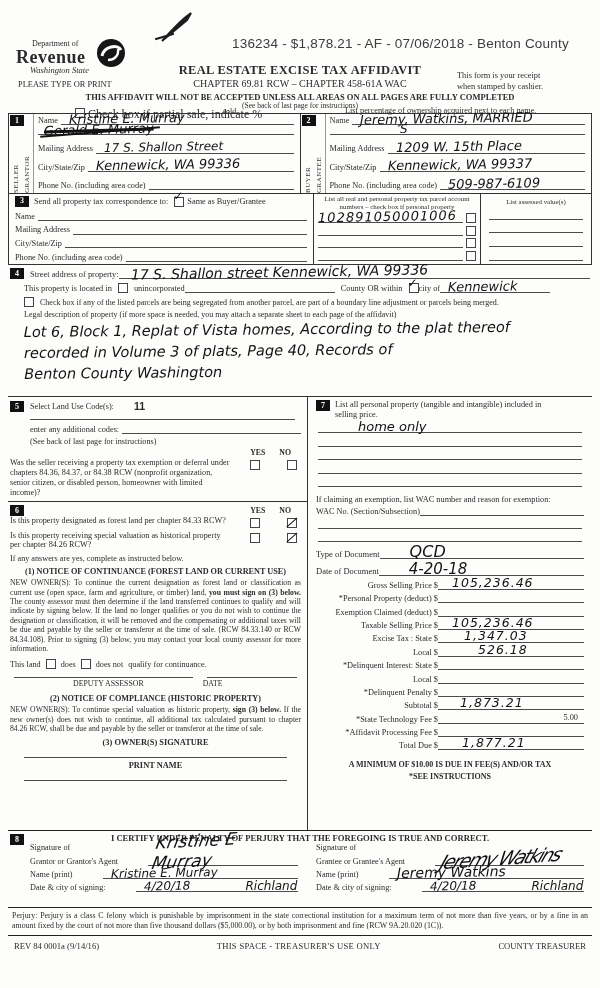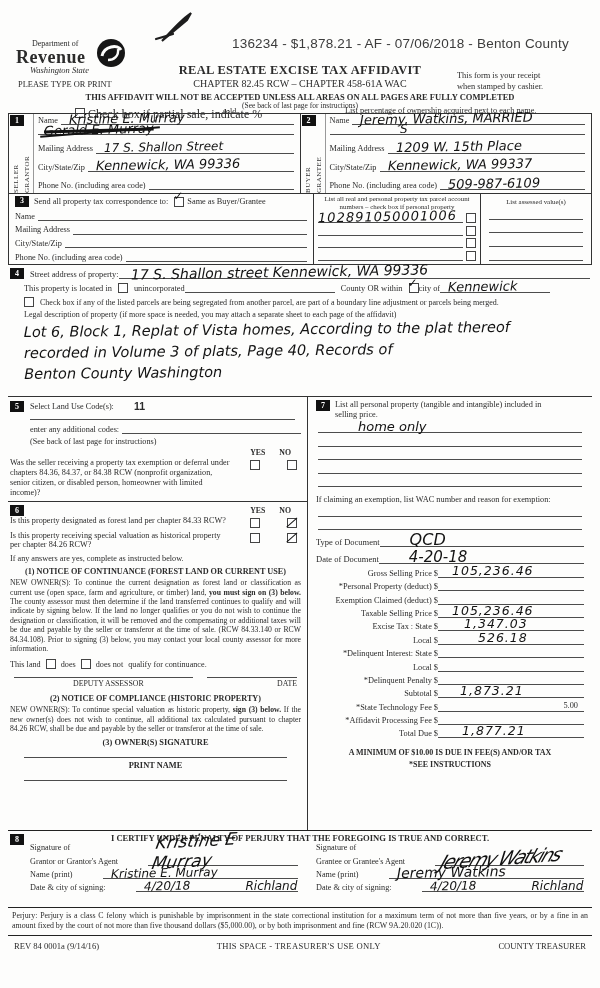--- a/index.html
+++ b/index.html
@@ -125,21 +125,21 @@
       <circle cx="17" cy="17" r="14" fill="#161616"></circle>
       <path d="M8 20 C 10 10, 24 8, 27 14" stroke="#fdfdfc" stroke-width="3" fill="none"></path>
       <path d="M14 24 C 20 24, 25 20, 24 13" stroke="#fdfdfc" stroke-width="2.4" fill="none"></path>
     </svg>
     <div class="dept">Department of</div>
     <div class="rev">Revenue</div>
     <div class="state">Washington State</div>
   </div>
 
   <div class="abs title">REAL ESTATE EXCISE TAX AFFIDAVIT</div>
-  <div class="abs chapter">CHAPTER 82.45 RCW – CHAPTER 458-61A WAC</div>
+  <div class="abs chapter">CHAPTER 69.81 RCW – CHAPTER 458-61A WAC</div>
   <div class="abs pleasetype">PLEASE TYPE OR PRINT</div>
   <div class="abs receipt">
     <div>This form is your receipt</div>
     <div>when stamped by cashier.</div>
   </div>
   <div class="abs warning">THIS AFFIDAVIT WILL NOT BE ACCEPTED UNLESS ALL AREAS ON ALL PAGES ARE FULLY COMPLETED</div>
   <div class="abs seeback">(See back of last page for instructions)</div>
   <div class="abs partial">
     <span class="cb"></span>
     <span>Check box if partial sale, indicate %</span>
@@ -387,21 +387,21 @@
           <span class="cb"></span>
           <span>does not</span>
           <span>qualify for continuance.</span>
         </div>
         <div class="duline">
           <span class="line" style="flex:2"></span>
           <span class="line" style="flex:1"></span>
         </div>
         <div class="dulabels">
           <span style="flex:2;text-align:center">DEPUTY ASSESSOR</span>
-          <span style="flex:1;text-align:right">DATE</span>
+          <span style="flex:1;text-align:left">DATE</span>
         </div>
         <div class="ctitle">(2) NOTICE OF COMPLIANCE (HISTORIC PROPERTY)</div>
         <div class="para">
           <span>NEW OWNER(S): To continue special valuation as historic property, </span><b>sign (3) below.</b><span> If the new owner(s) does not wish to continue, all additional tax calculated pursuant to chapter 84.26 RCW, shall be due and payable by the seller or transferor at the time of sale.</span>
         </div>
         <div class="cent" style="margin-top:5px">(3)  OWNER(S) SIGNATURE</div>
         <div class="cline"></div>
         <div class="cent" style="margin-top:3px">PRINT NAME</div>
         <div class="cline"></div>
       </div>
@@ -414,20 +414,24 @@
         <div class="s7lines">
           <div class="ln">
             <span class="hw" style="position:absolute;left:40px;bottom:-2px;font-size:13px">home only</span>
           </div>
           <div class="ln"></div>
           <div class="ln"></div>
           <div class="ln"></div>
           <div class="ln"></div>
         </div>
         <div style="margin-top:8px">If claiming an exemption, list WAC number and reason for exemption:</div>
+        <div class="wrow">
+          <span>WAC No. (Section/Subsection)</span>
+            <span class="fl"></span>
+        </div>
         <div class="ln line" style="height:12px;margin:0 2px"></div>
         <div class="ln line" style="height:12px;margin:0 2px"></div>
         <div class="docrow">
           <span>Type of Document</span>
           <span class="fl">
             <span class="hw hwdoc">QCD</span>
           </span>
         </div>
         <div class="docrow">
           <span>Date of Document</span>

